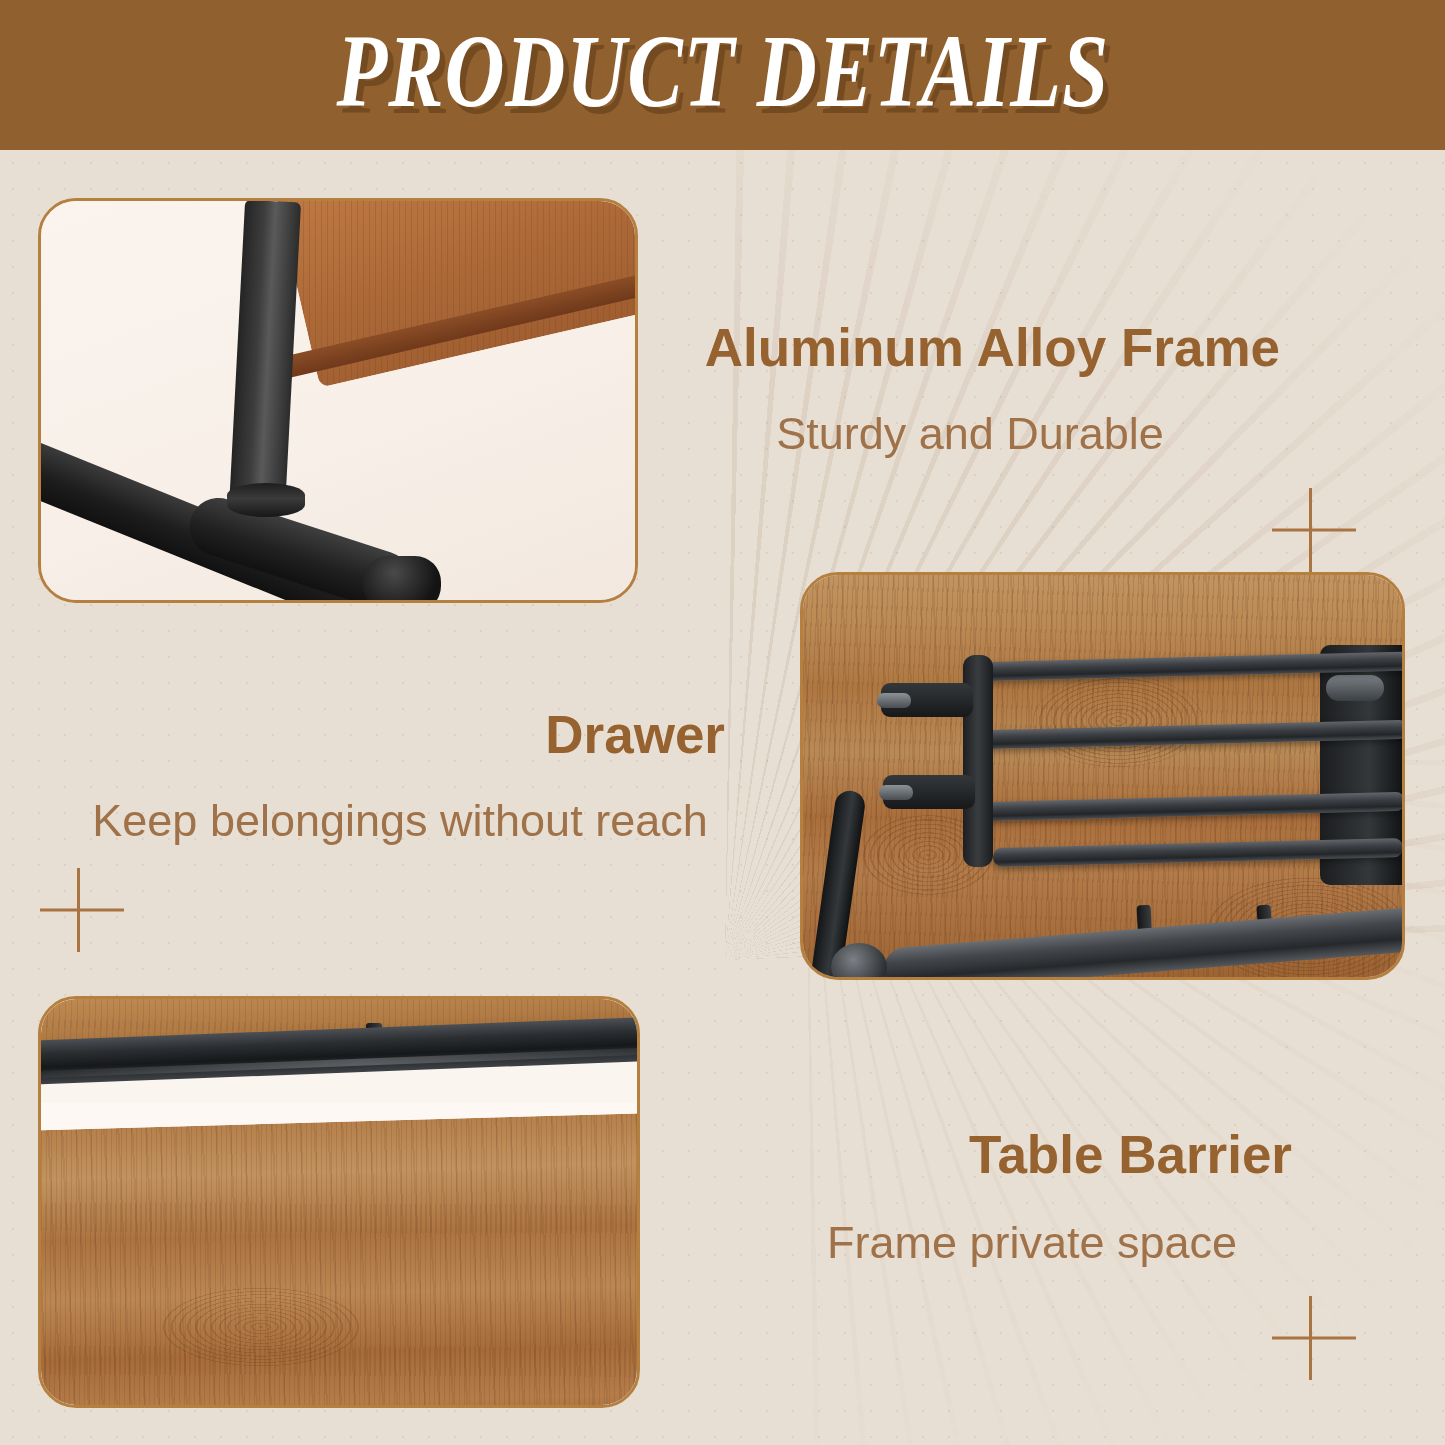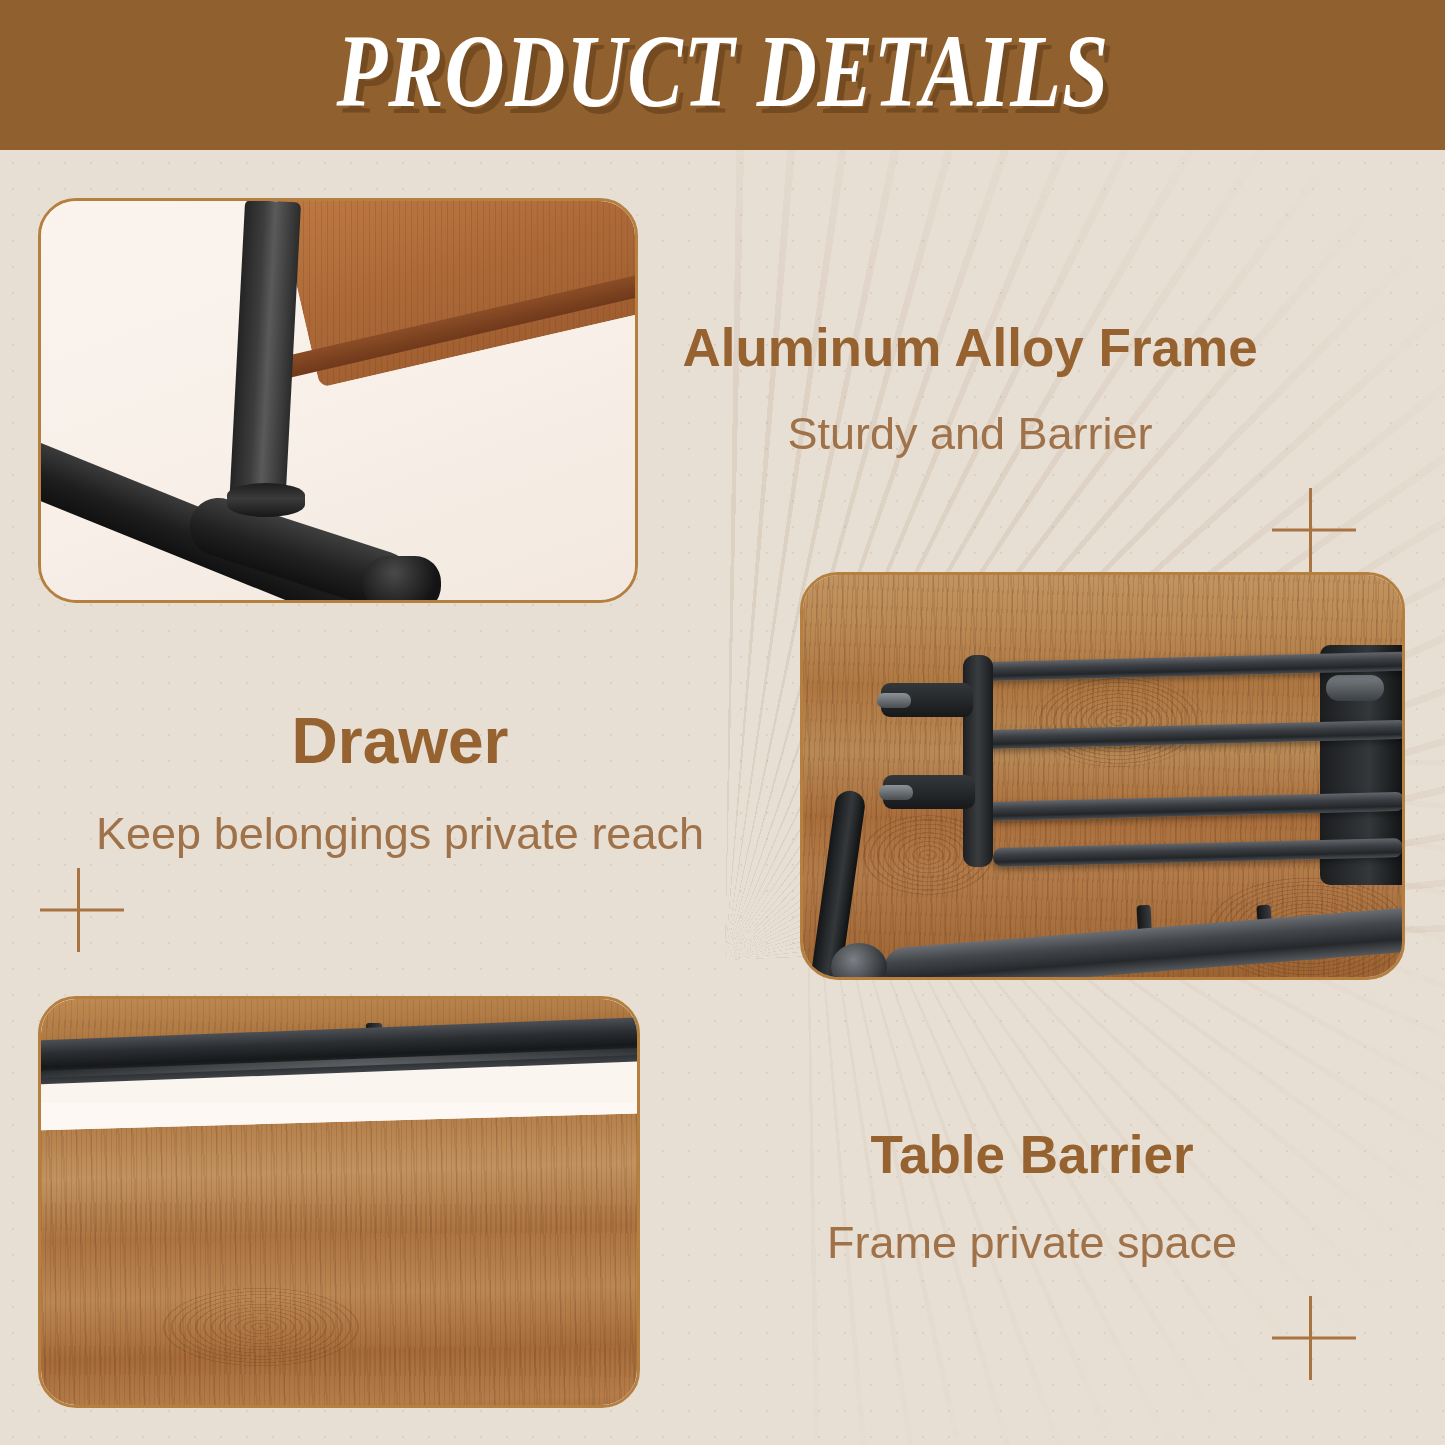--- a/index.html
+++ b/index.html
@@ -361,35 +361,36 @@
   }
 
   
   .feature { position: absolute; text-align: center; }
   .feature-title {
     font-family: "Liberation Sans", sans-serif;
     font-weight: 700;
     color: #96622f;
     line-height: 1.15;
     white-space: nowrap;
+    text-align: right;
   }
   .feature-sub {
     font-family: "Liberation Sans", sans-serif;
     font-weight: 400;
     color: #a0724a;
     line-height: 1.2;
     white-space: nowrap;
   }
 
   .feature-1 { left: 660px; top: 318px; width: 620px; }
   .feature-1 .feature-title { font-size: 53px; }
   .feature-1 .feature-sub   { font-size: 45px; margin-top: 28px; }
 
   .feature-2 { left: 75px; top: 705px; width: 650px; }
-  .feature-2 .feature-title { font-size: 64px; }
+  .feature-2 .feature-title { font-size: 53px; }
   .feature-2 .feature-sub   { font-size: 45px; margin-top: 28px; }
 
   .feature-3 { left: 772px; top: 1125px; width: 520px; }
   .feature-3 .feature-title { font-size: 53px; }
   .feature-3 .feature-sub   { font-size: 45px; margin-top: 30px; }
 
   
   .plus { position: absolute; }
   .plus span {
     position: absolute;
@@ -464,26 +465,26 @@
       <div class="p3-rail"></div>
       <div class="p3-rail-hl"></div>
       <div class="p3-gap"></div>
       <div class="p3-board"></div>
       <div class="p3-knot"></div>
     </div>
   </div>
 
   <div class="feature feature-1">
     <div class="feature-title">Aluminum Alloy Frame</div>
-    <div class="feature-sub">Sturdy and Barrier</div>
+    <div class="feature-sub">Sturdy and Durable</div>
   </div>
 
   <div class="feature feature-2">
     <div class="feature-title">Drawer</div>
-    <div class="feature-sub">Keep belongings private reach</div>
+    <div class="feature-sub">Keep belongings without reach</div>
   </div>
 
   <div class="feature feature-3">
     <div class="feature-title">Table Barrier</div>
     <div class="feature-sub">Frame private space</div>
   </div>
 
   <div class="plus plus-1">
     <span class="h"></span>
     <span class="v"></span>

